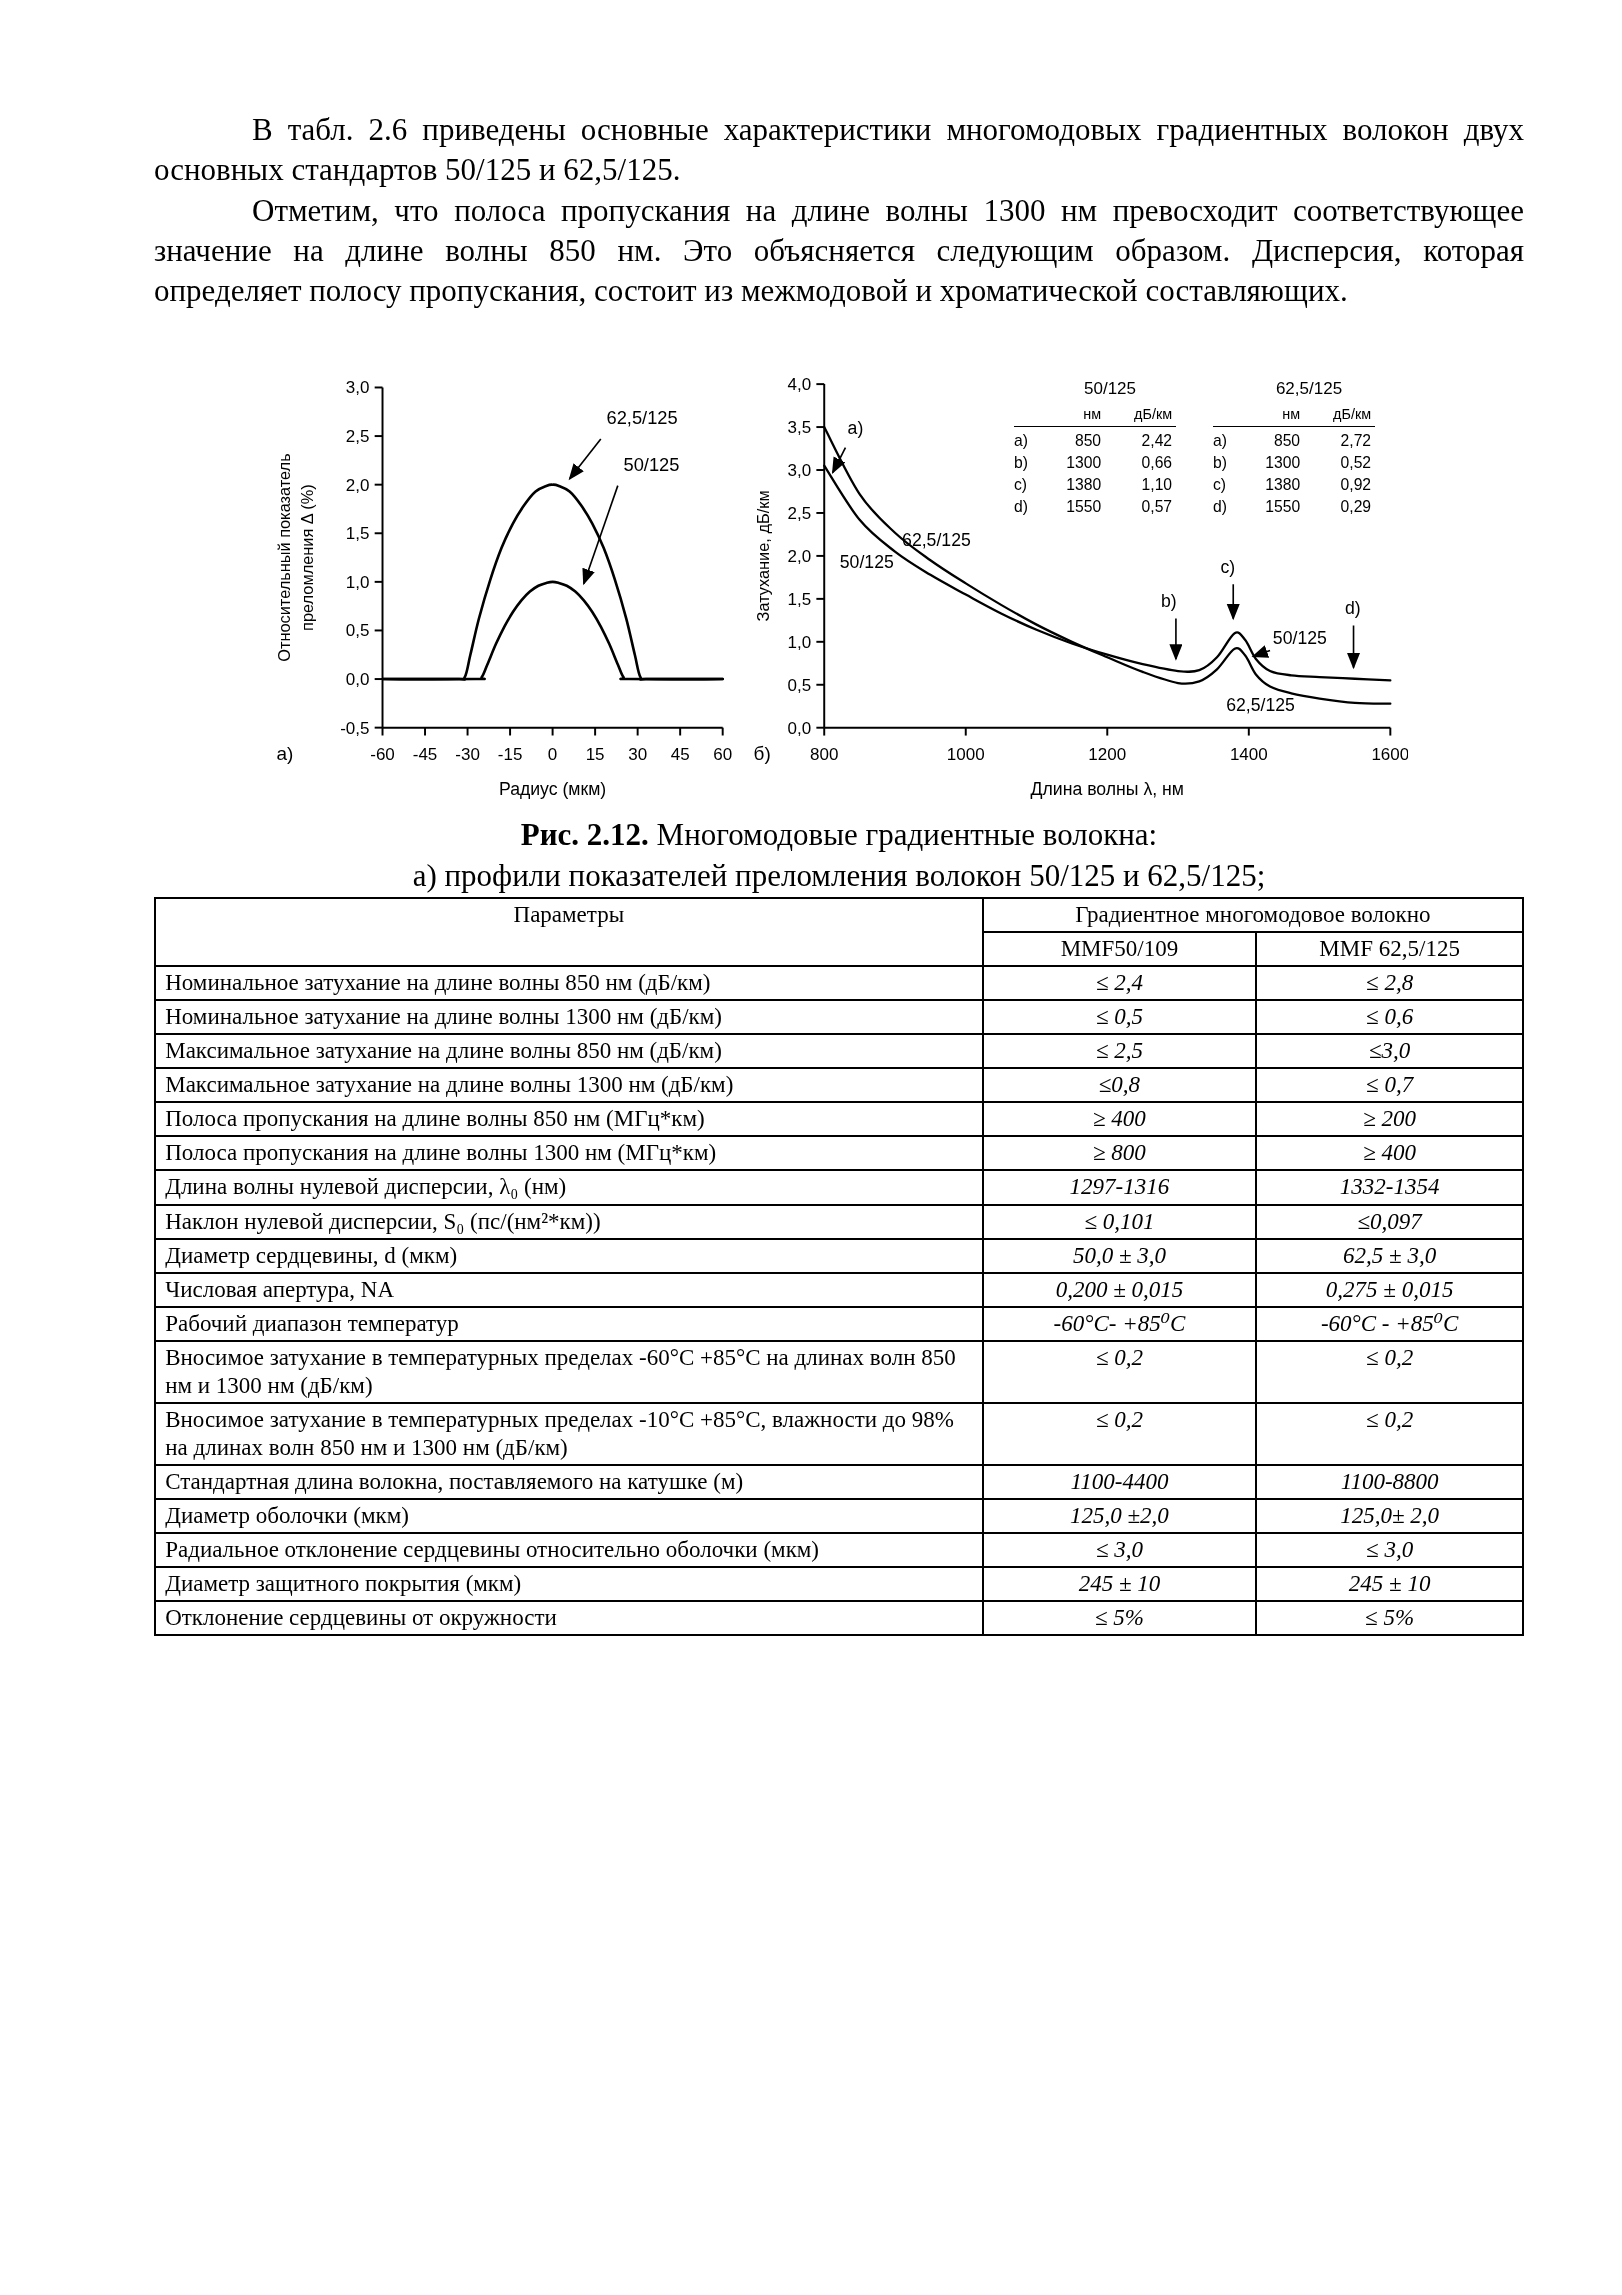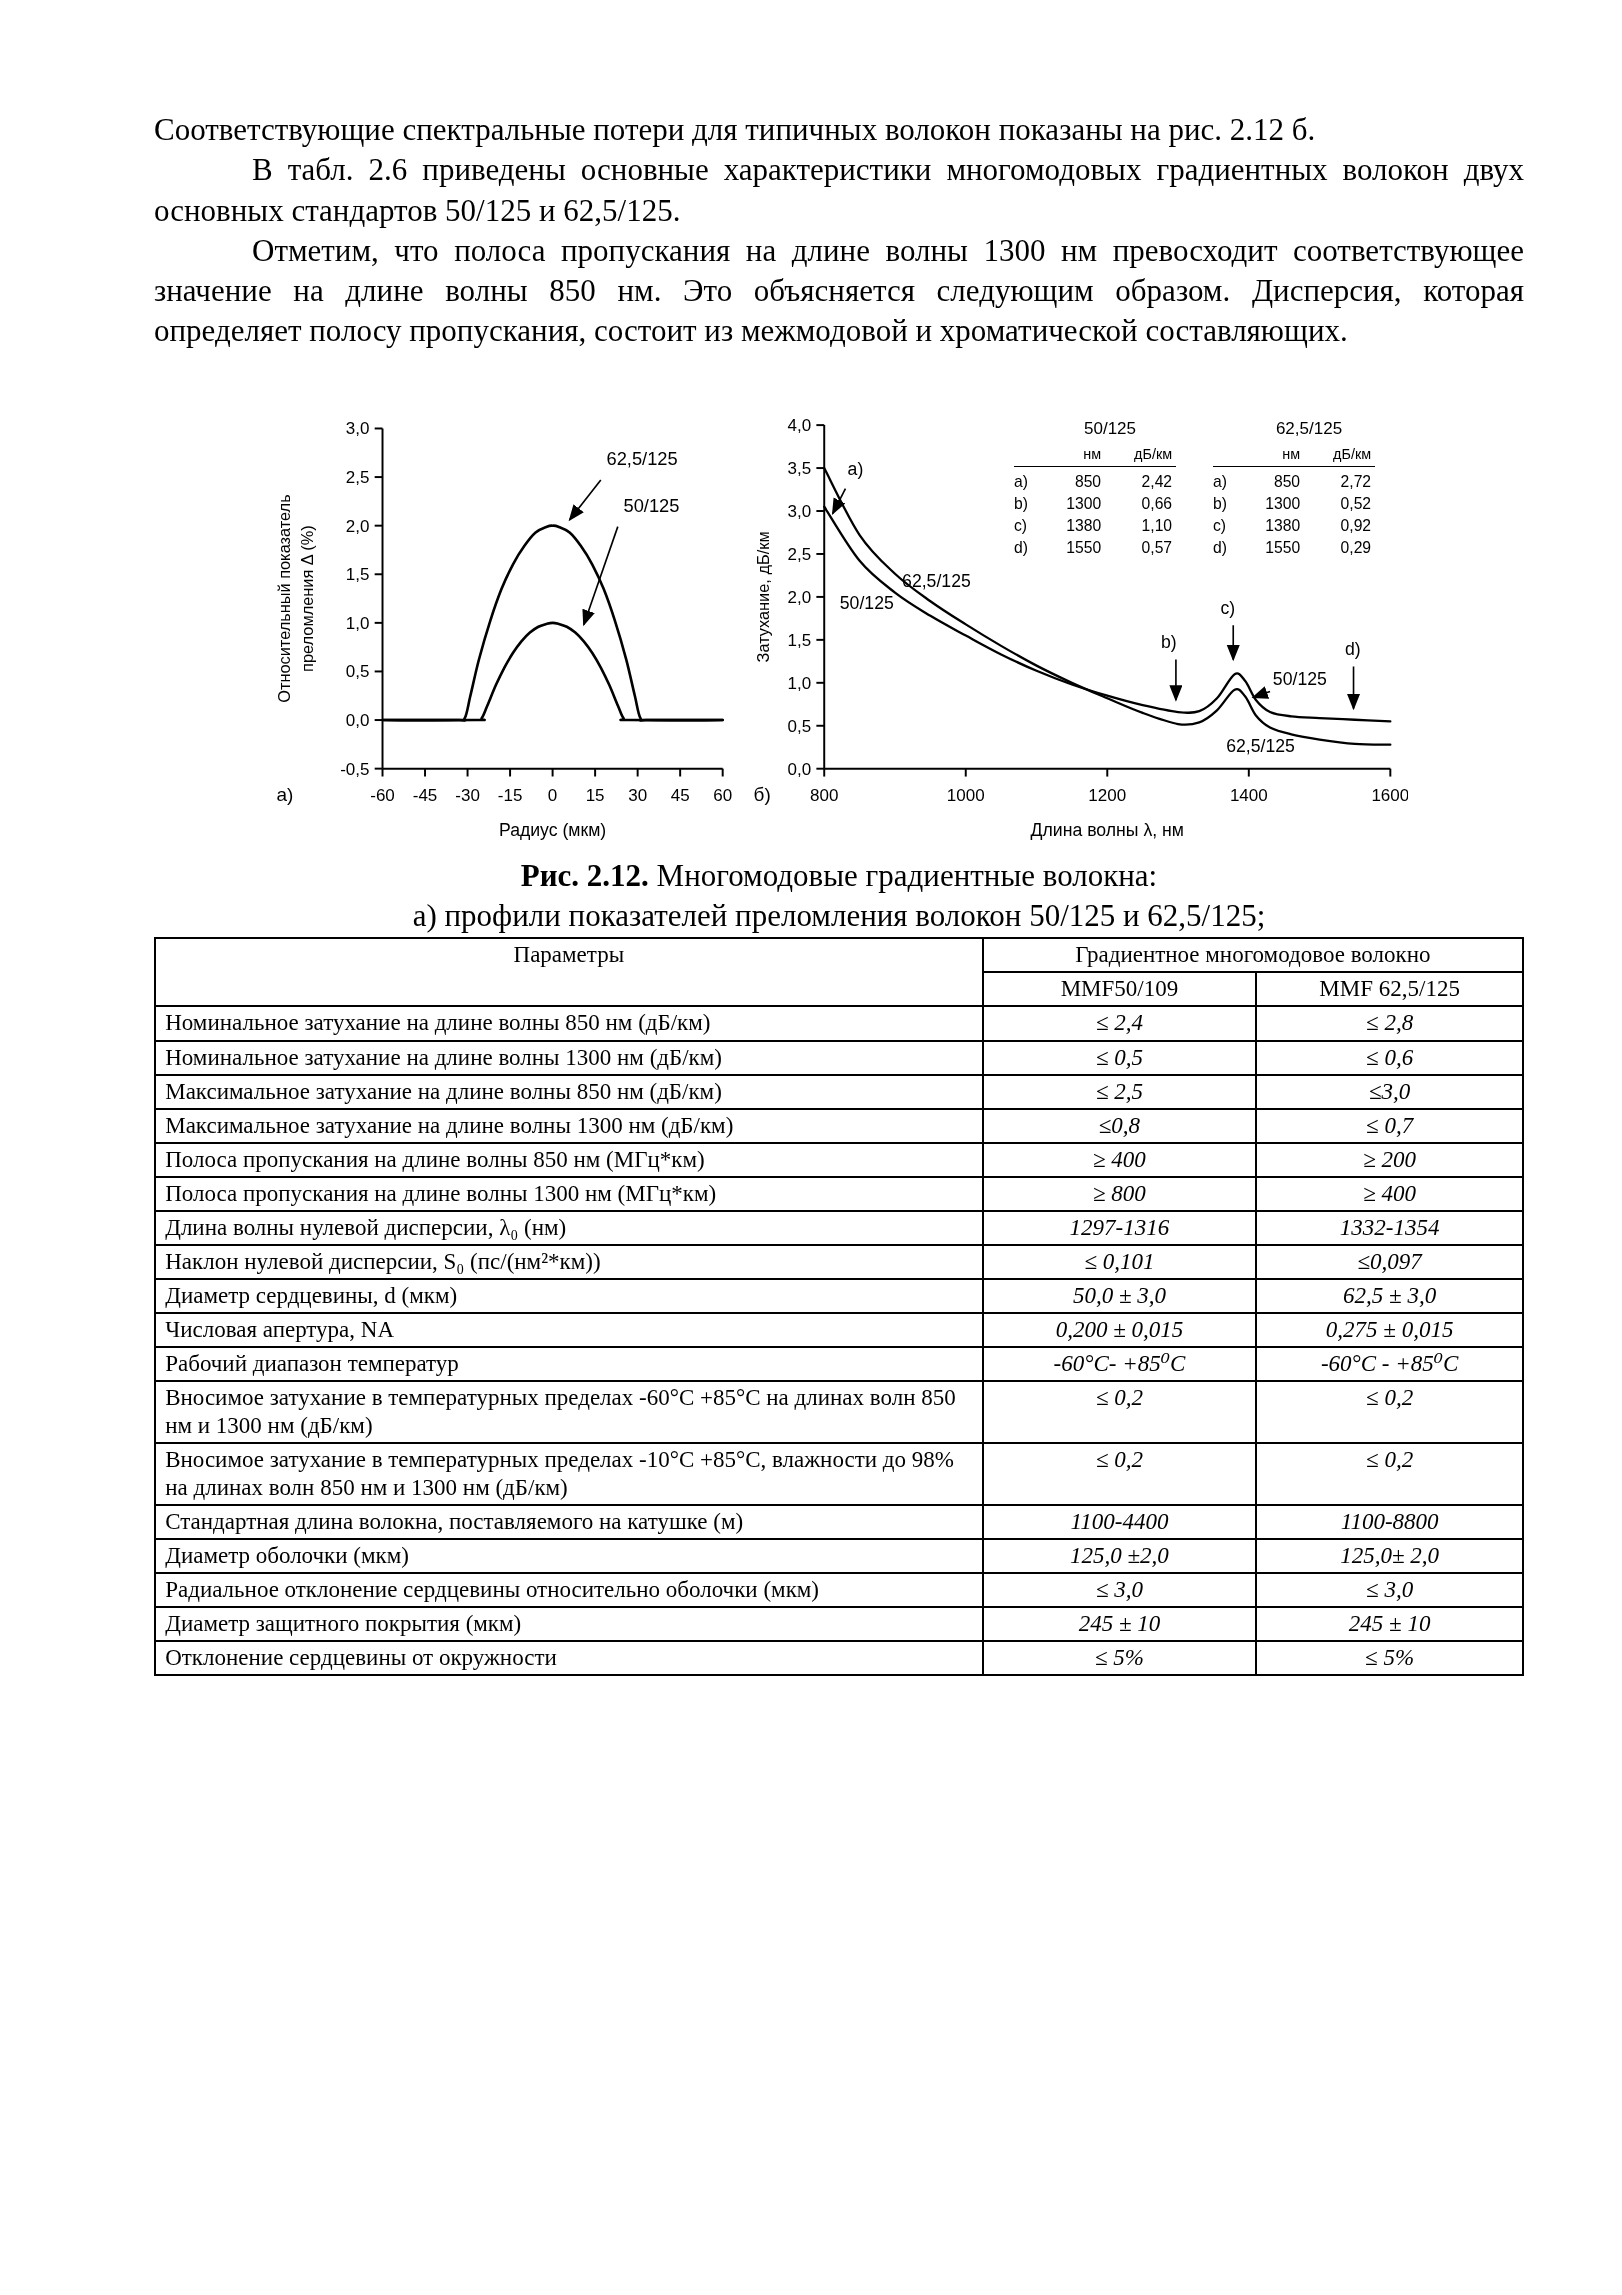--- a/index.html
+++ b/index.html
@@ -32,21 +32,20 @@
   .t26 th{text-align:center;}
   .t26 td.param{text-align:left;}
   .t26 td.val{text-align:center;font-style:italic;}
 </style>
 </head>
 <body>
 
 <div class="page">
 
   <div class="bodytext">
-    <p class="noindent">Соответствующие спектральные потери для типичных волокон показаны на рис. 2.12 б.</p>
     <p>В табл. 2.6 приведены основные характеристики многомодовых градиентных волокон двух основных стандартов 50/125 и 62,5/125.</p>
     <p>Отметим, что полоса пропускания на длине волны 1300 нм превосходит соответствующее значение на длине волны 850 нм. Это объясняется следующим образом. Дисперсия, которая определяет полосу пропускания, состоит из межмодовой и хроматической составляющих.</p>
   </div>
 
   <div class="figure">
     <div class="charts">
       <div class="chart-wrap">
         <svg id="chart-a" width="471" height="432" viewBox="0 0 720 660" style="font-size:48px">
             <defs>
               <marker id="chart-a-arr" markerWidth="11" markerHeight="9" refX="9" refY="4" orient="auto">

